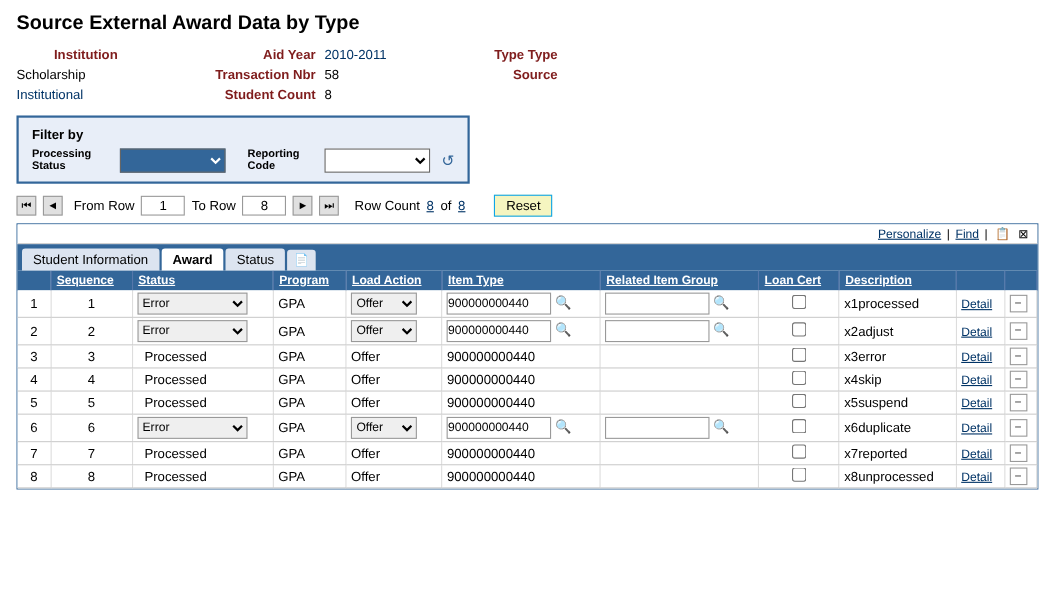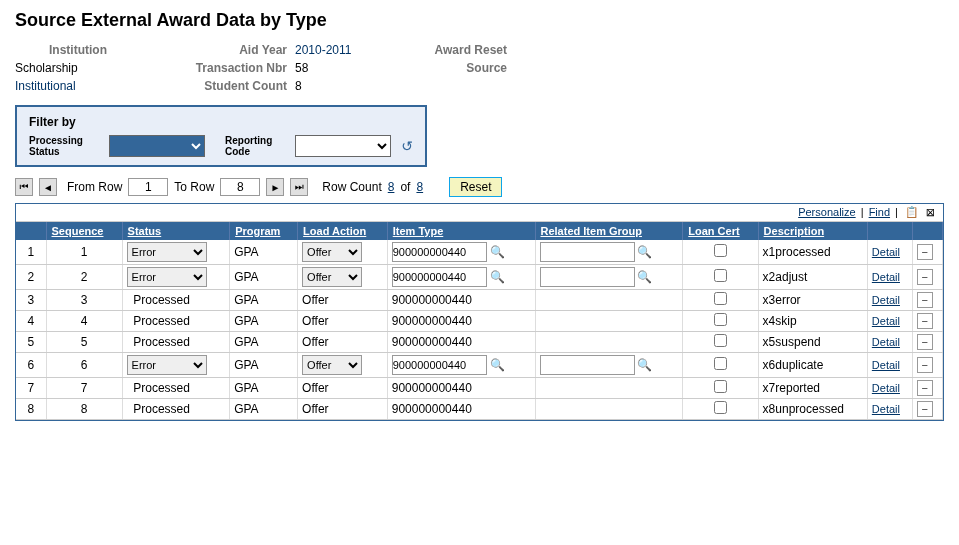--- a/index.html
+++ b/index.html
@@ -1,20 +1,20 @@
 <!DOCTYPE html>
 <html><head>
   <meta charset="utf-8">
   <style>
     * { box-sizing: border-box; margin: 0; padding: 0; }
     body { font-family: Arial, sans-serif; font-size: 12px; background: #fff; color: #000; }
     .page { padding: 10px 15px; }
     h1 { font-size: 18px; font-weight: bold; color: #000; margin-bottom: 12px; }
     .meta-grid { display: grid; grid-template-columns: 100px 180px 100px 120px; gap: 4px 0; margin-bottom: 12px; }
-    .meta-label { font-weight: bold; text-align: right; padding-right: 8px; color: #737373; }
+    .meta-label { font-weight: bold; text-align: right; padding-right: 8px; color: #7f1d1d; }
     .meta-value { color: #036; }
     .meta-value-plain { color: #000; }
     .filter-box { border: 2px solid #336699; background: #e8eef8; padding: 8px 12px; margin-bottom: 10px; width: 412px; }
     .filter-title { font-weight: bold; color: #000; margin-bottom: 6px; font-size: 12px; }
     .filter-row { display: flex; align-items: center; gap: 10px; }
     .filter-label { font-weight: bold; font-size: 10px; }
     .filter-select-blue { background: #336699; color: #fff; border: 1px solid #666; font-size: 11px; width: 120px; height: 22px; }
     .filter-select-white { background: #fff; border: 1px solid #666; font-size: 11px; width: 120px; height: 22px; }
     .refresh-icon { color: #336699; font-size: 14px; cursor: pointer; }
     .nav-row { display: flex; align-items: center; gap: 6px; margin-bottom: 6px; font-size: 12px; }
@@ -37,38 +37,38 @@
     tbody tr { background: #fff; }
     tbody td { border-bottom: 1px solid #ccc; border-right: 1px solid #ddd; padding: 2px 4px; vertical-align: middle; }
     .row-num { text-align: center; color: #000; width: 20px; }
     .seq-cell { text-align: center; }
     td select { border: 1px solid #999; font-size: 11px; height: 20px; }
     td input[type=text] { border: 1px solid #999; font-size: 11px; height: 20px; width: 95px; }
     .search-icon { color: #999; font-size: 12px; cursor: pointer; }
     .detail-link { color: #036; text-decoration: underline; cursor: pointer; font-size: 11px; white-space: nowrap; }
     .minus-btn { background: #fff; border: 1px solid #999; width: 16px; height: 16px; display: inline-flex; align-items: center; justify-content: center; cursor: pointer; font-size: 11px; color: #333; }
     .checkbox-cell { text-align: center; }
-    .status-select { width: 80px; }
+    .status-select { width: 100px; }
     .offer-select { width: 60px; }
     .item-type-input { width: 100px; }
     .related-input { width: 70px; }
     .desc-cell { color: #000; }
   </style>
 </head>
 <body>
 
 <div class="page">
   <h1>Source External Award Data by Type</h1>
 
   <div class="meta-grid">
     <div class="meta-label">Institution</div>
     <div class="meta-label">Aid Year</div>
     <div class="meta-value">2010-2011</div>
 
-    <div class="meta-label">Award Reset</div>
+    <div class="meta-label">Type Type</div>
     <div class="meta-value-plain">Scholarship</div>
     <div class="meta-label">Transaction Nbr</div>
     <div class="meta-value-plain">58</div>
 
     <div class="meta-label">Source</div>
     <div>
       <span style="color:#036;">Institutional</span>
     </div>
     <div class="meta-label">Student Count</div>
     <div class="meta-value-plain">8</div>
@@ -112,20 +112,26 @@
 
     <div class="personalize-bar">
       <a>Personalize</a>
       <span> | </span>
       <a>Find</a>
       <span> | </span>
       <span style="cursor:pointer;">📋</span>
       <span style="cursor:pointer; margin-left:2px;">⊠</span>
     </div>
 
+    <div class="tabs-row">
+      <div class="tab tab-inactive">Student Information</div>
+      <div class="tab tab-active">Award</div>
+      <div class="tab tab-inactive">Status</div>
+      <div class="tab-icon" style="font-size:11px;">📄</div>
+    </div>
 
     <table>
       <thead>
         <tr>
           <th class="seq"></th>
           <th>Sequence</th>
           <th>Status</th>
           <th>Program</th>
           <th>Load Action</th>
           <th>Item Type</th>

